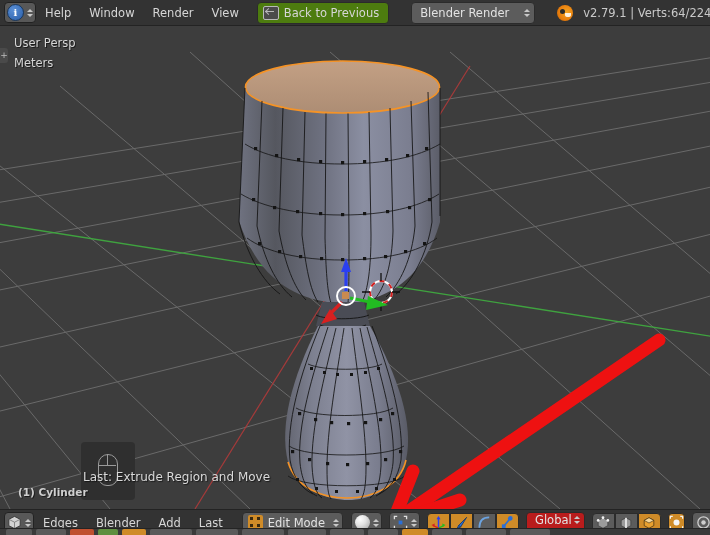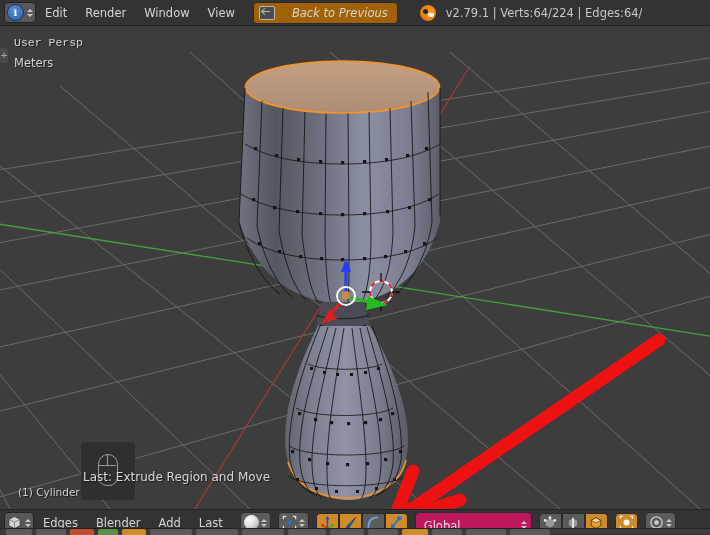--- a/index.html
+++ b/index.html
@@ -21,23 +21,23 @@
              justify-content:center;color:#fff;font-size:10px;font-weight:bold;
              font-family:"DejaVu Serif","Liberation Serif",serif;line-height:1;}
   .spin{width:7px;height:15px;margin-left:2px;display:flex;flex-direction:column;
         align-items:center;justify-content:center;}
   .spin i{display:block;width:0;height:0;border-left:3px solid transparent;
           border-right:3px solid transparent;}
   .spin i.up{border-bottom:3px solid #c8c8c8;margin-bottom:2px;}
   .spin i.dn{border-top:3px solid #c8c8c8;}
   .menu-item{color:#d6d6d6;font-size:11.5px;padding:0 9px;line-height:26px;
              white-space:nowrap;cursor:default;}
-  .btn-back{display:flex;align-items:center;gap:17px;height:20px;
-            background:#a16207;border:1px solid #2b2b2b;border-radius:4px;
-            padding:0 9px 0 5px;margin-left:9px;font-style:italic;}
+  .btn-back{display:flex;align-items:center;gap:5px;height:20px;
+            background:#4d7c0f;border:1px solid #2b2b2b;border-radius:4px;
+            padding:0 9px 0 5px;margin-left:9px;}
   .btn-back span{color:#d6d6d6;font-size:11.5px;white-space:nowrap;}
   .ico-back{width:14px;height:12px;border:1px solid #b9b9b9;border-radius:2px;
             position:relative;background:#4b4b4b;flex:none;}
   .ico-back::after{content:"";position:absolute;left:2px;top:4px;width:8px;height:1px;
                    background:#b9b9b9;}
   .ico-back::before{content:"";position:absolute;left:2px;top:2px;width:4px;height:4px;
                     border-left:1px solid #b9b9b9;border-bottom:1px solid #b9b9b9;
                     transform:rotate(45deg);}
   .engine-sel{display:flex;align-items:center;justify-content:space-between;
               height:20px;min-width:110px;background:#5c5c5c;border:1px solid #2b2b2b;
@@ -52,23 +52,23 @@
                         border-radius:0 0 50% 50%;background:#ffffff;opacity:.85;}
   .stats{color:#c9c9c9;font-size:11.5px;margin-left:10px;white-space:nowrap;
          overflow:hidden;}
 
   
   .viewport{position:absolute;left:0;top:26px;width:710px;height:483px;
             background:#3d3d3d;overflow:hidden;}
   .vp-svg{position:absolute;left:0;top:0;}
   .vp-text{position:absolute;color:#d5d5d5;font-size:11.5px;
            text-shadow:1px 1px 0 rgba(0,0,0,.55);}
-  #txt-persp{left:14px;top:10px;font-family:Liberation Mono, monospace;}
+  #txt-persp{left:14px;top:10px;}
   #txt-units{left:14px;top:30px;}
-  #txt-obj{left:18px;top:460px;font-size:10.5px;color:#cfcfcf;}
+  #txt-obj{left:18px;top:460px;font-size:10.5px;color:#cfcfcf;font-weight:bold;}
   #txt-last{left:83px;top:444px;font-size:12px;color:#d9d9d9;
             text-shadow:1px 1px 1px rgba(0,0,0,.6);}
   .mouse-box{position:absolute;left:81px;top:416px;width:54px;height:58px;
              background:#2f2f2f;border-radius:4px;}
   .mouse-ico{position:absolute;left:17px;top:12px;width:20px;height:32px;
              border:1.4px solid #9a9a9a;border-radius:10px 10px 9px 9px;
              box-sizing:border-box;}
   .mouse-ico::after{content:"";position:absolute;left:8px;top:-1px;width:1.4px;
                     height:11px;background:#9a9a9a;}
   .mouse-ico::before{content:"";position:absolute;left:-1px;top:10px;width:18px;
@@ -100,22 +100,22 @@
           background:radial-gradient(circle at 34% 28%,#fdfdfd 0%,#e3e3e3 40%,#9d9d9d 100%);}
   .tool-btn{width:23px;height:20px;background:#5c5c5c;border:1px solid #2b2b2b;
             display:flex;align-items:center;justify-content:center;box-sizing:border-box;}
   .tool-btn.on{background:#cf8b28;}
   .tool-btn.first{border-radius:4px 0 0 4px;}
   .tool-btn.last{border-radius:0 4px 4px 0;}
   .tool-btn.solo{border-radius:4px;}
   .pivot-btn{display:flex;align-items:center;height:20px;background:#5c5c5c;
              border:1px solid #2b2b2b;border-radius:4px;padding:0 2px 0 3px;
              margin-left:7px;}
-  .orient-sel{display:flex;align-items:flex-end;justify-content:space-between;
-              height:20px;width:104px;background:#be185d;border:1px solid #2b2b2b;
+  .orient-sel{display:flex;align-items:flex-start;justify-content:space-between;
+              height:20px;width:104px;background:#b91c1c;border:1px solid #2b2b2b;
               border-radius:4px;padding:0 3px 0 8px;margin-left:7px;}
   .orient-sel span{color:#e2e2e2;font-size:11.5px;}
   .grp-row{display:flex;margin-left:7px;}
   .snap-btn{display:flex;align-items:center;height:20px;background:#5c5c5c;
             border:1px solid #2b2b2b;border-radius:4px;padding:0 2px 0 3px;
             margin-left:7px;}
   .strip2{position:absolute;left:0;top:528px;width:710px;height:7px;
           background:#3a3a3a;border-top:1px solid #242424;display:flex;
           align-items:flex-start;overflow:hidden;}
   .s2{height:7px;border-radius:2px;margin-right:4px;background:#5a5a5a;}
@@ -127,30 +127,37 @@
 <div id="app">
 
   <div class="topbar">
     <div class="tb-editor">
       <div class="info-icon">i</div>
       <div class="spin">
           <i class="up"></i>
           <i class="dn"></i>
         </div>
     </div>
-    <div class="menu-item">Edit</div>
+    <div class="menu-item">Help</div>
+    <div class="menu-item">Window</div>
     <div class="menu-item">Render</div>
-    <div class="menu-item">Window</div>
     <div class="menu-item">View</div>
 
     <div class="btn-back">
       <div class="ico-back"></div>
       <span>Back to Previous</span>
     </div>
 
+    <div class="engine-sel">
+      <span>Blender Render</span>
+      <div class="spin">
+          <i class="up"></i>
+          <i class="dn"></i>
+        </div>
+    </div>
 
     <div class="blender-logo"></div>
     <div class="stats">v2.79.1 | Verts:64/224 | Edges:64/</div>
   </div>
 
   <div class="viewport">
 
     <svg class="vp-svg" width="710" height="483" viewBox="0 0 710 483">
       <defs>
         <linearGradient id="bodyGrad" x1="0" y1="0" x2="1" y2="0">
@@ -363,20 +370,33 @@
           <i class="up"></i>
           <i class="dn"></i>
         </div>
     </div>
 
     <div class="menu-item">Edges</div>
     <div class="menu-item">Blender</div>
     <div class="menu-item">Add</div>
     <div class="menu-item">Last</div>
 
+    <div class="mode-sel">
+      <div class="editmode-ico">
+        <i style="left:2px;top:2px;"></i>
+          <i style="left:9px;top:2px;"></i>
+        <i style="left:2px;top:9px;"></i>
+          <i style="left:9px;top:9px;"></i>
+      </div>
+      <span>Edit Mode</span>
+      <div class="spin">
+          <i class="up"></i>
+          <i class="dn"></i>
+        </div>
+    </div>
 
     <div class="shade-btn">
       <div class="sphere"></div>
       <div class="spin">
           <i class="up"></i>
           <i class="dn"></i>
         </div>
     </div>
 
     <div class="pivot-btn">

